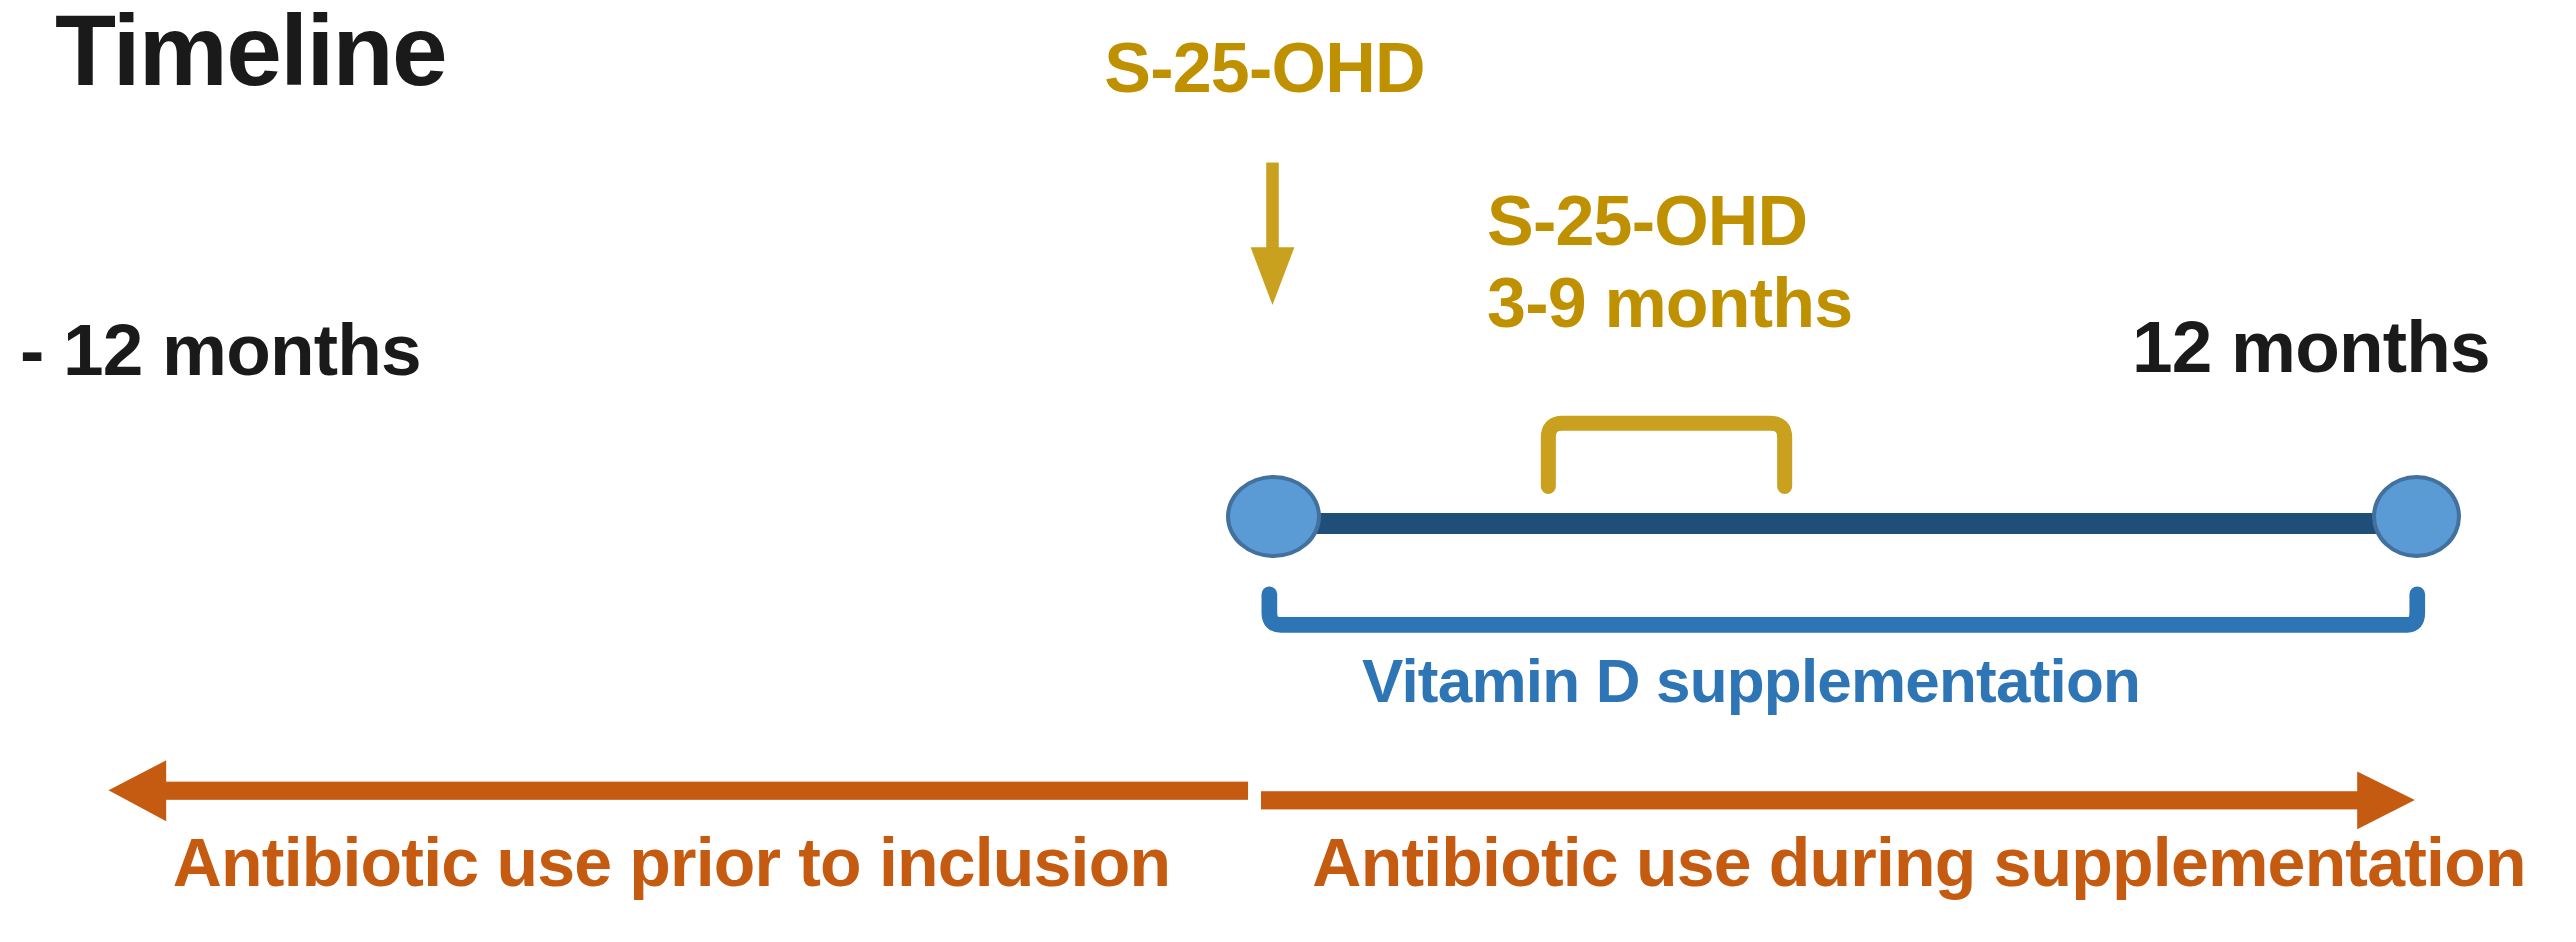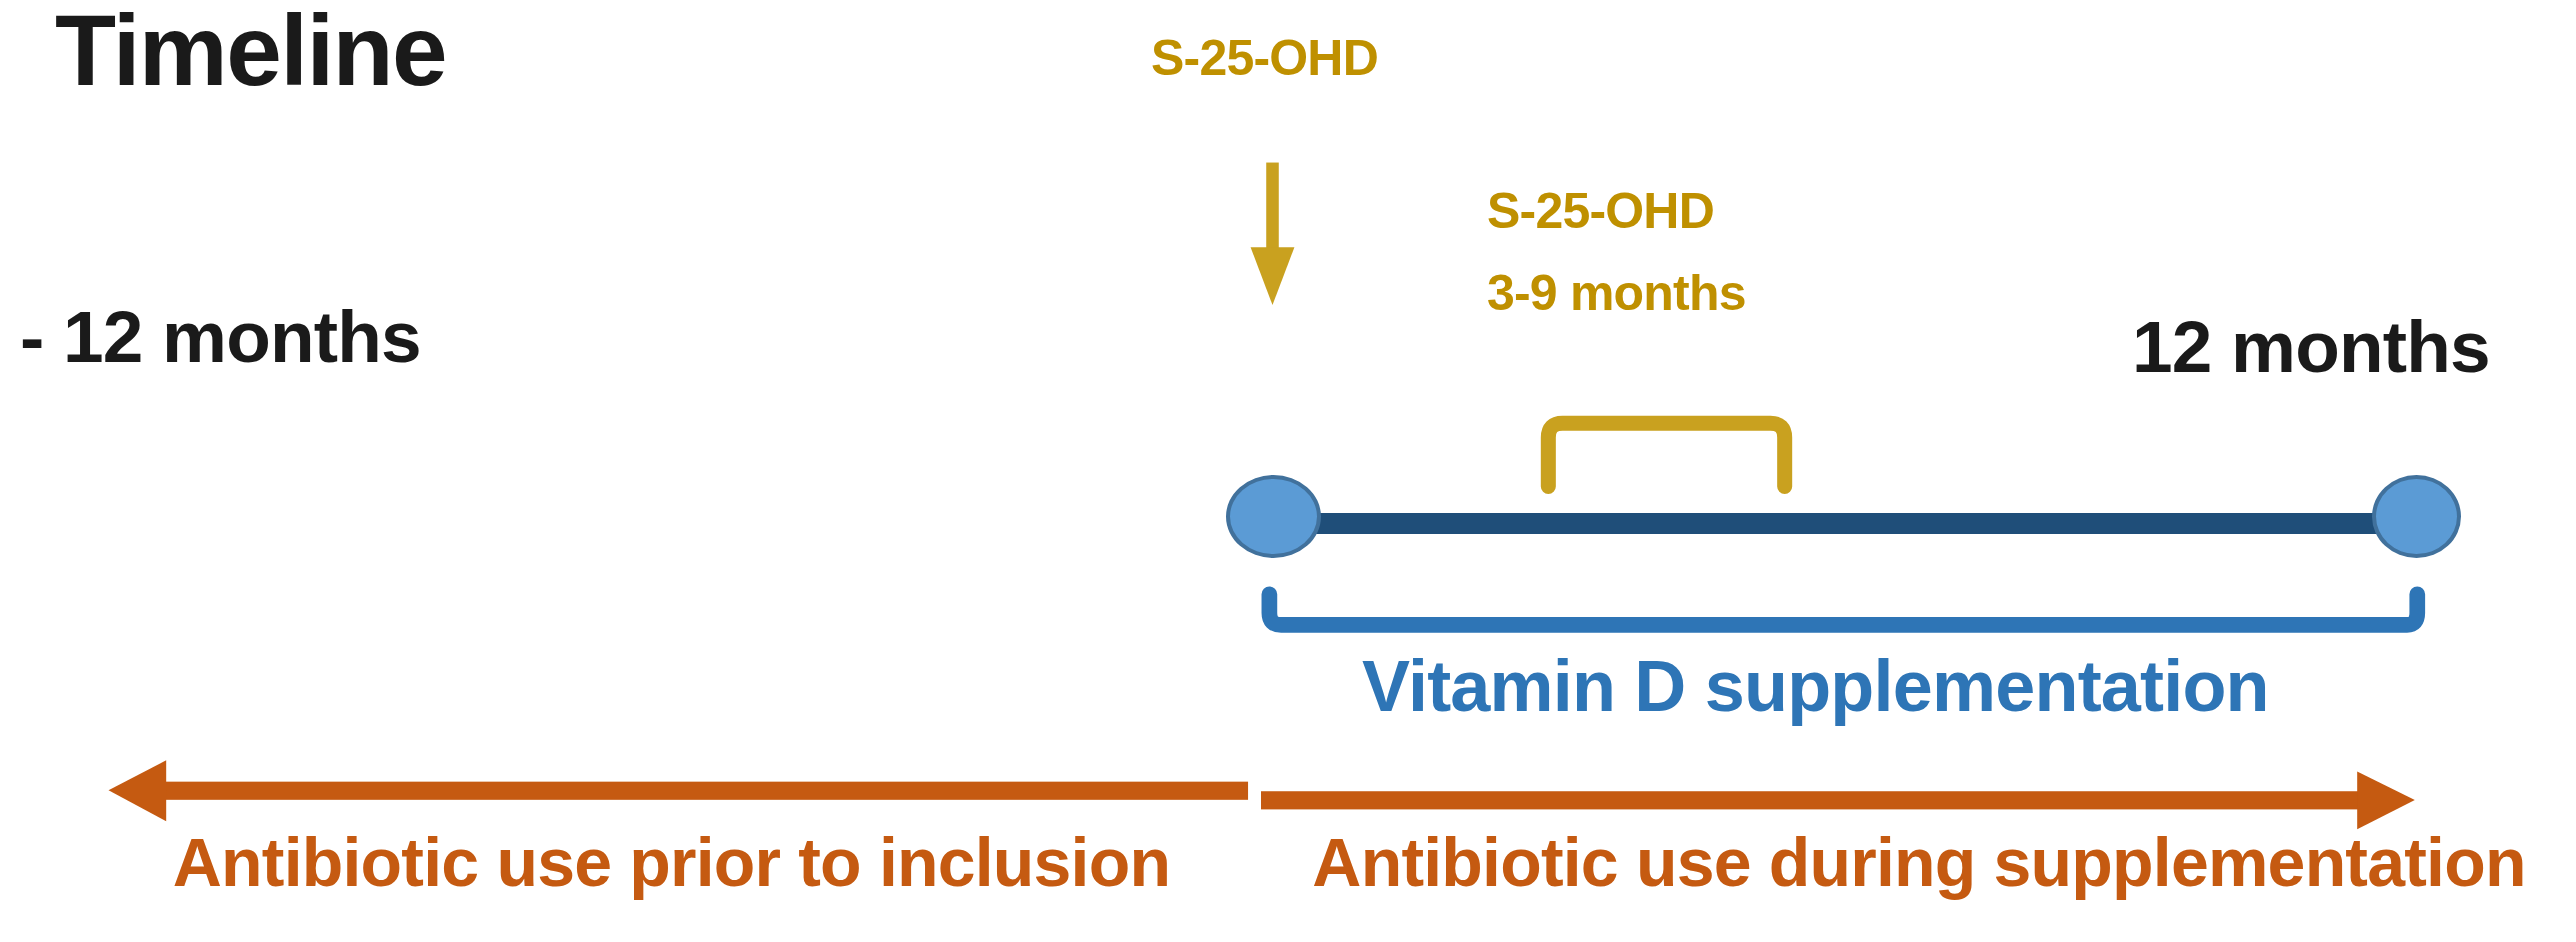--- a/index.html
+++ b/index.html
@@ -15,22 +15,22 @@
   }
   .abs{position:absolute;}
   .lbl{white-space:nowrap;line-height:1;}
   .black{color:#1a1a1a;}
   .gold{color:#BF9000;}
   .blue{color:#2E75B6;}
   .orange{color:#C55A11;}
   .center{text-align:center;}
   .title{font-size:100px;letter-spacing:-1.6px;}
   .months{font-size:73px;letter-spacing:-0.8px;}
-  .goldlbl{font-size:50px;letter-spacing:-0.8px;}
-  .vitd{font-size:72px;letter-spacing:-0.8px;text-align:right;}
+  .goldlbl{font-size:70px;letter-spacing:-0.8px;}
+  .vitd{font-size:62px;letter-spacing:-0.8px;text-align:right;}
   .abx{font-size:68px;letter-spacing:-0.8px;}
   .timeline-bar{
     background:#1F4E79;
     border-radius:3.2px;
   }
   .dot{
     background:#5B9BD5;
     border:4.7px solid #41719C;
     border-radius:50%;
     box-sizing:border-box;
@@ -47,21 +47,21 @@
   <div class="abs lbl gold goldlbl center" style="left:1075px;top:33px;width:379px;">S-25-OHD</div>
 
   <svg class="abs" style="left:1249px;top:162px;" width="47" height="146" viewBox="0 0 60 185">
     <rect x="22" y="0" width="16" height="115" fill="#C9A11F"></rect>
     <polygon points="2,108 58,108 30,182" fill="#C9A11F"></polygon>
   </svg>
 
   <div class="abs lbl gold goldlbl" style="left:1487px;top:186px;">S-25-OHD</div>
   <div class="abs lbl gold goldlbl" style="left:1487px;top:268px;">3-9 months</div>
 
-  <div class="abs lbl black months" style="left:20px;top:300px;">- 12 months</div>
+  <div class="abs lbl black months" style="left:20px;top:313px;">- 12 months</div>
   <div class="abs lbl black months center" style="left:2132px;top:310px;width:355px;">12 months</div>
 
   <svg class="abs" style="left:1534px;top:409px;" width="265" height="83" viewBox="0 0 335 105">
     <path d="M 18 98 L 18 36 Q 18 18 36 18 L 299 18 Q 317 18 317 36 L 317 98" fill="none" stroke="#C9A11F" stroke-width="19" stroke-linejoin="round" stroke-linecap="round"></path>
   </svg>
 
   <div class="abs timeline-bar" style="left:1275px;top:513px;width:1142px;height:21.3px;"></div>
   <div class="abs dot" style="left:1226px;top:475px;width:95px;height:83px;"></div>
   <div class="abs dot" style="left:2372px;top:475px;width:89px;height:83px;"></div>
 

